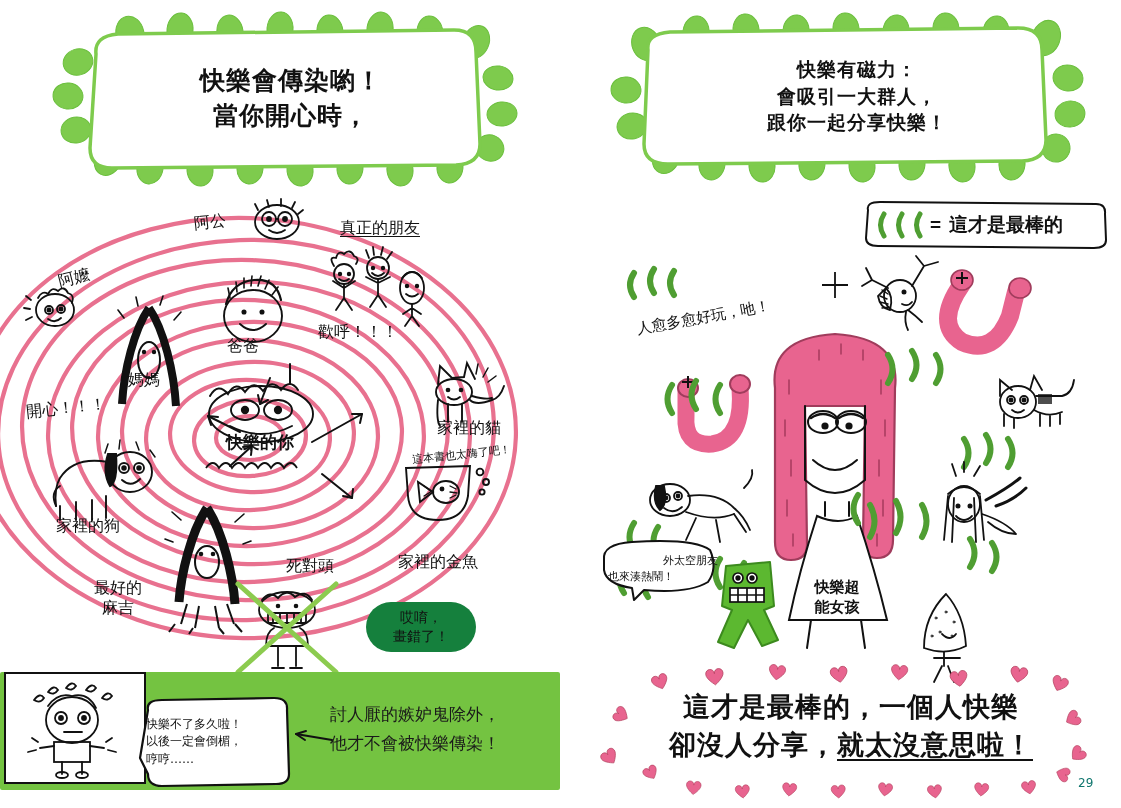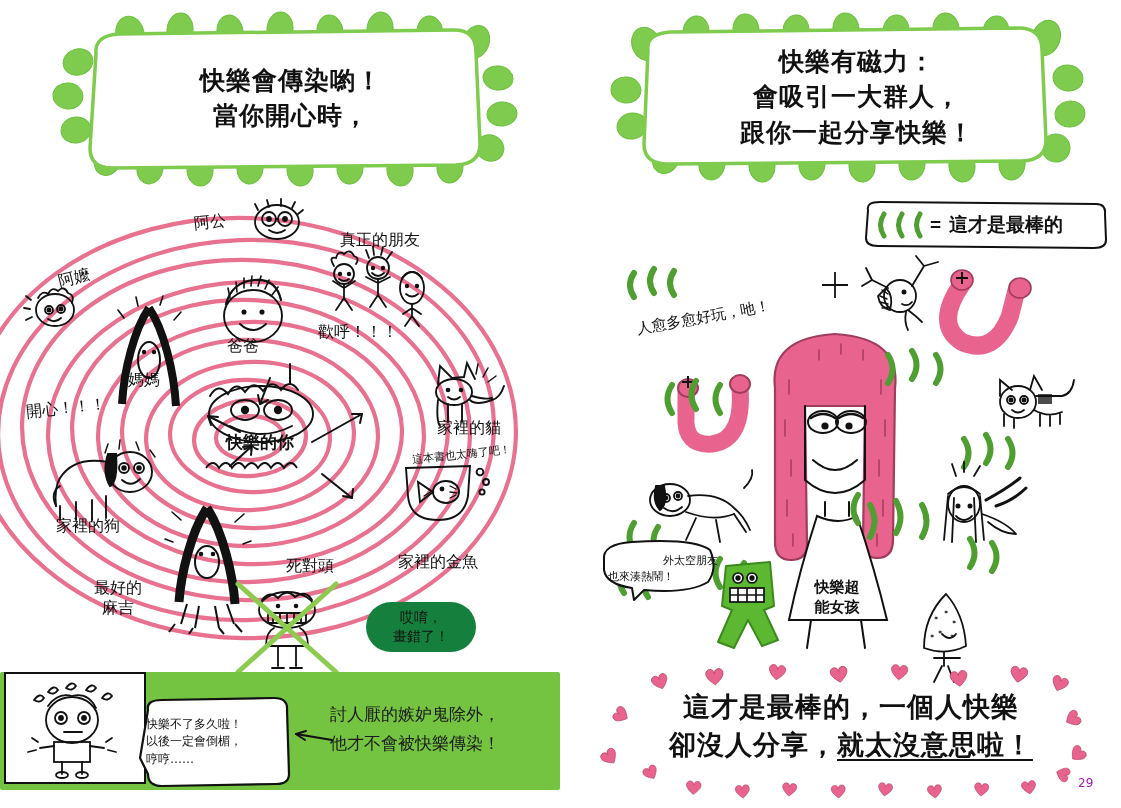--- a/index.html
+++ b/index.html
@@ -22,21 +22,21 @@
     color:#111;text-align:center;
   }
   .balloon .txt .ln{white-space:pre;}
 
   
   .label{
     position:absolute;font-family:"DejaVu Sans","Liberation Sans",sans-serif;
     color:#111;white-space:pre;line-height:1.25;
   }
   .label.bold{font-weight:bold;}
-  .label.ul{text-underline-offset:3px;margin-top:12px;}
+  .label.ul{text-decoration:underline;text-underline-offset:3px;}
   .rot-6{transform:rotate(-6deg);}
   .rot-10{transform:rotate(-10deg);}
   .rot-14{transform:rotate(-14deg);}
 
   
   .greenpill{
     position:absolute;background:#15803d;border-radius:40px;
     display:flex;flex-direction:column;justify-content:center;align-items:center;
     color:#111;line-height:1.35;text-align:center;
   }
@@ -61,21 +61,21 @@
     padding-left:70px;box-sizing:border-box;font-weight:bold;color:#111;
   }
 
   
   .caption{
     position:absolute;text-align:center;font-weight:bold;color:#111;
     line-height:1.42;letter-spacing:1px;
   }
   .caption .ul-part{text-decoration:underline;text-underline-offset:5px;text-decoration-thickness:2px;}
 
-  .pagenum{position:absolute;font-size:12px;color:#a21caf;font-family:"DejaVu Sans",sans-serif;}
+  .pagenum{position:absolute;font-size:12px;color:#0f766e;font-family:"DejaVu Sans",sans-serif;}
   svg{overflow:visible;}
 </style>
 </head>
 <body>
 
 <div class="page">
 
   <div class="abs" style="left:0;top:0;width:560px;height:808px;">
 
     <div class="balloon" style="left:52px;top:18px;width:464px;height:160px;">
@@ -419,21 +419,21 @@
           <ellipse cx="250" cy="144" rx="13" ry="16" transform="rotate(-6 250 144)"></ellipse>
           <ellipse cx="200" cy="142" rx="13" ry="16" transform="rotate(7 200 142)"></ellipse>
           <ellipse cx="150" cy="144" rx="13" ry="16" transform="rotate(-5 150 144)"></ellipse>
           <ellipse cx="100" cy="142" rx="13" ry="16" transform="rotate(9 100 142)"></ellipse>
           <ellipse cx="54" cy="136" rx="13" ry="16" transform="rotate(26 54 136)"></ellipse>
           <ellipse cx="20" cy="104" rx="15" ry="13" transform="rotate(-12 20 104)"></ellipse>
           <ellipse cx="14" cy="68" rx="15" ry="13" transform="rotate(6 14 68)"></ellipse>
         </g>
         <path d="M36,28 Q34,12 58,10 L406,6 Q430,6 430,28 L434,118 Q434,138 410,139 L56,142 Q32,142 32,122 Z" fill="#ffffff" stroke="#7ecb4d" stroke-width="3.5" stroke-linejoin="round"></path>
       </svg>
-      <div class="txt" style="font-size:25px;padding-left:20px;text-align:center;">
+      <div class="txt" style="font-size:19px;padding-left:20px;text-align:center;">
         <span class="ln">快樂有磁力：</span>
         <span class="ln">會吸引一大群人，</span>
         <span class="ln">跟你一起分享快樂！</span>
       </div>
     </div>
 
     <div class="legend" style="left:300px;top:198px;width:250px;height:54px;">
       <svg viewBox="0 0 250 54" style="width:250px;height:54px;">
         <path d="M8,12 Q6,4 20,4 L236,6 Q246,6 245,16 L246,42 Q246,50 234,50 L18,48 Q6,48 6,40 Z" fill="#ffffff" stroke="#111" stroke-width="2" stroke-linejoin="round"></path>
         <g fill="none" stroke="#4f9e32" stroke-width="5" stroke-linecap="round">

